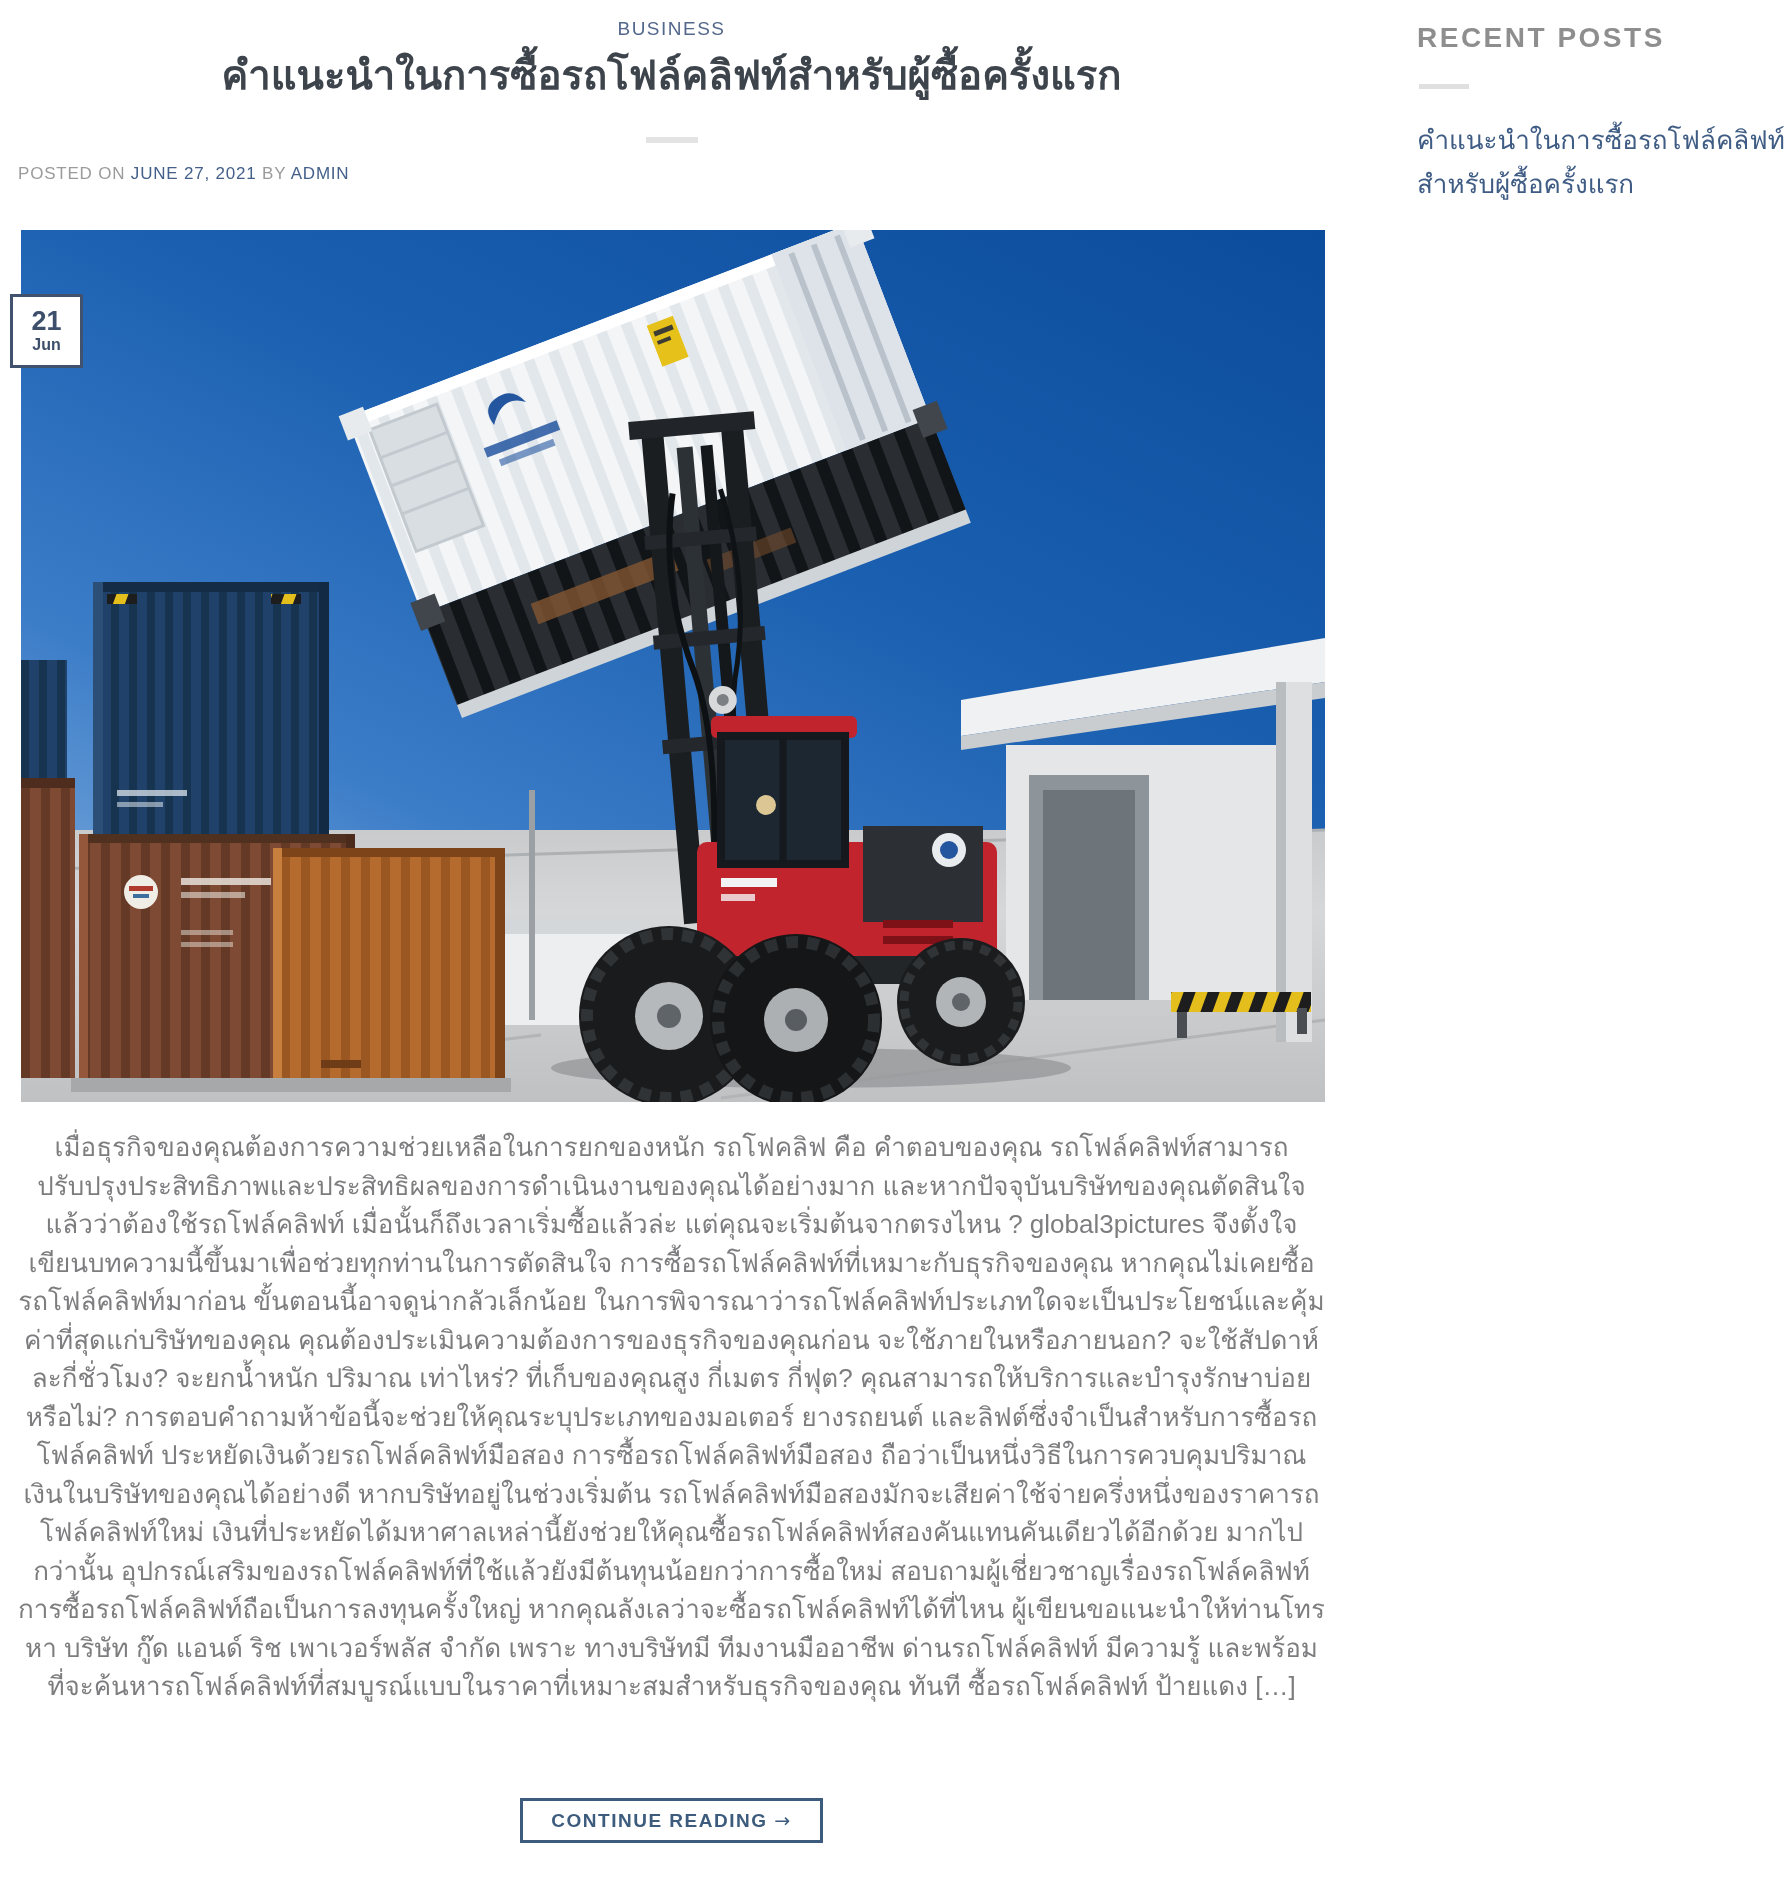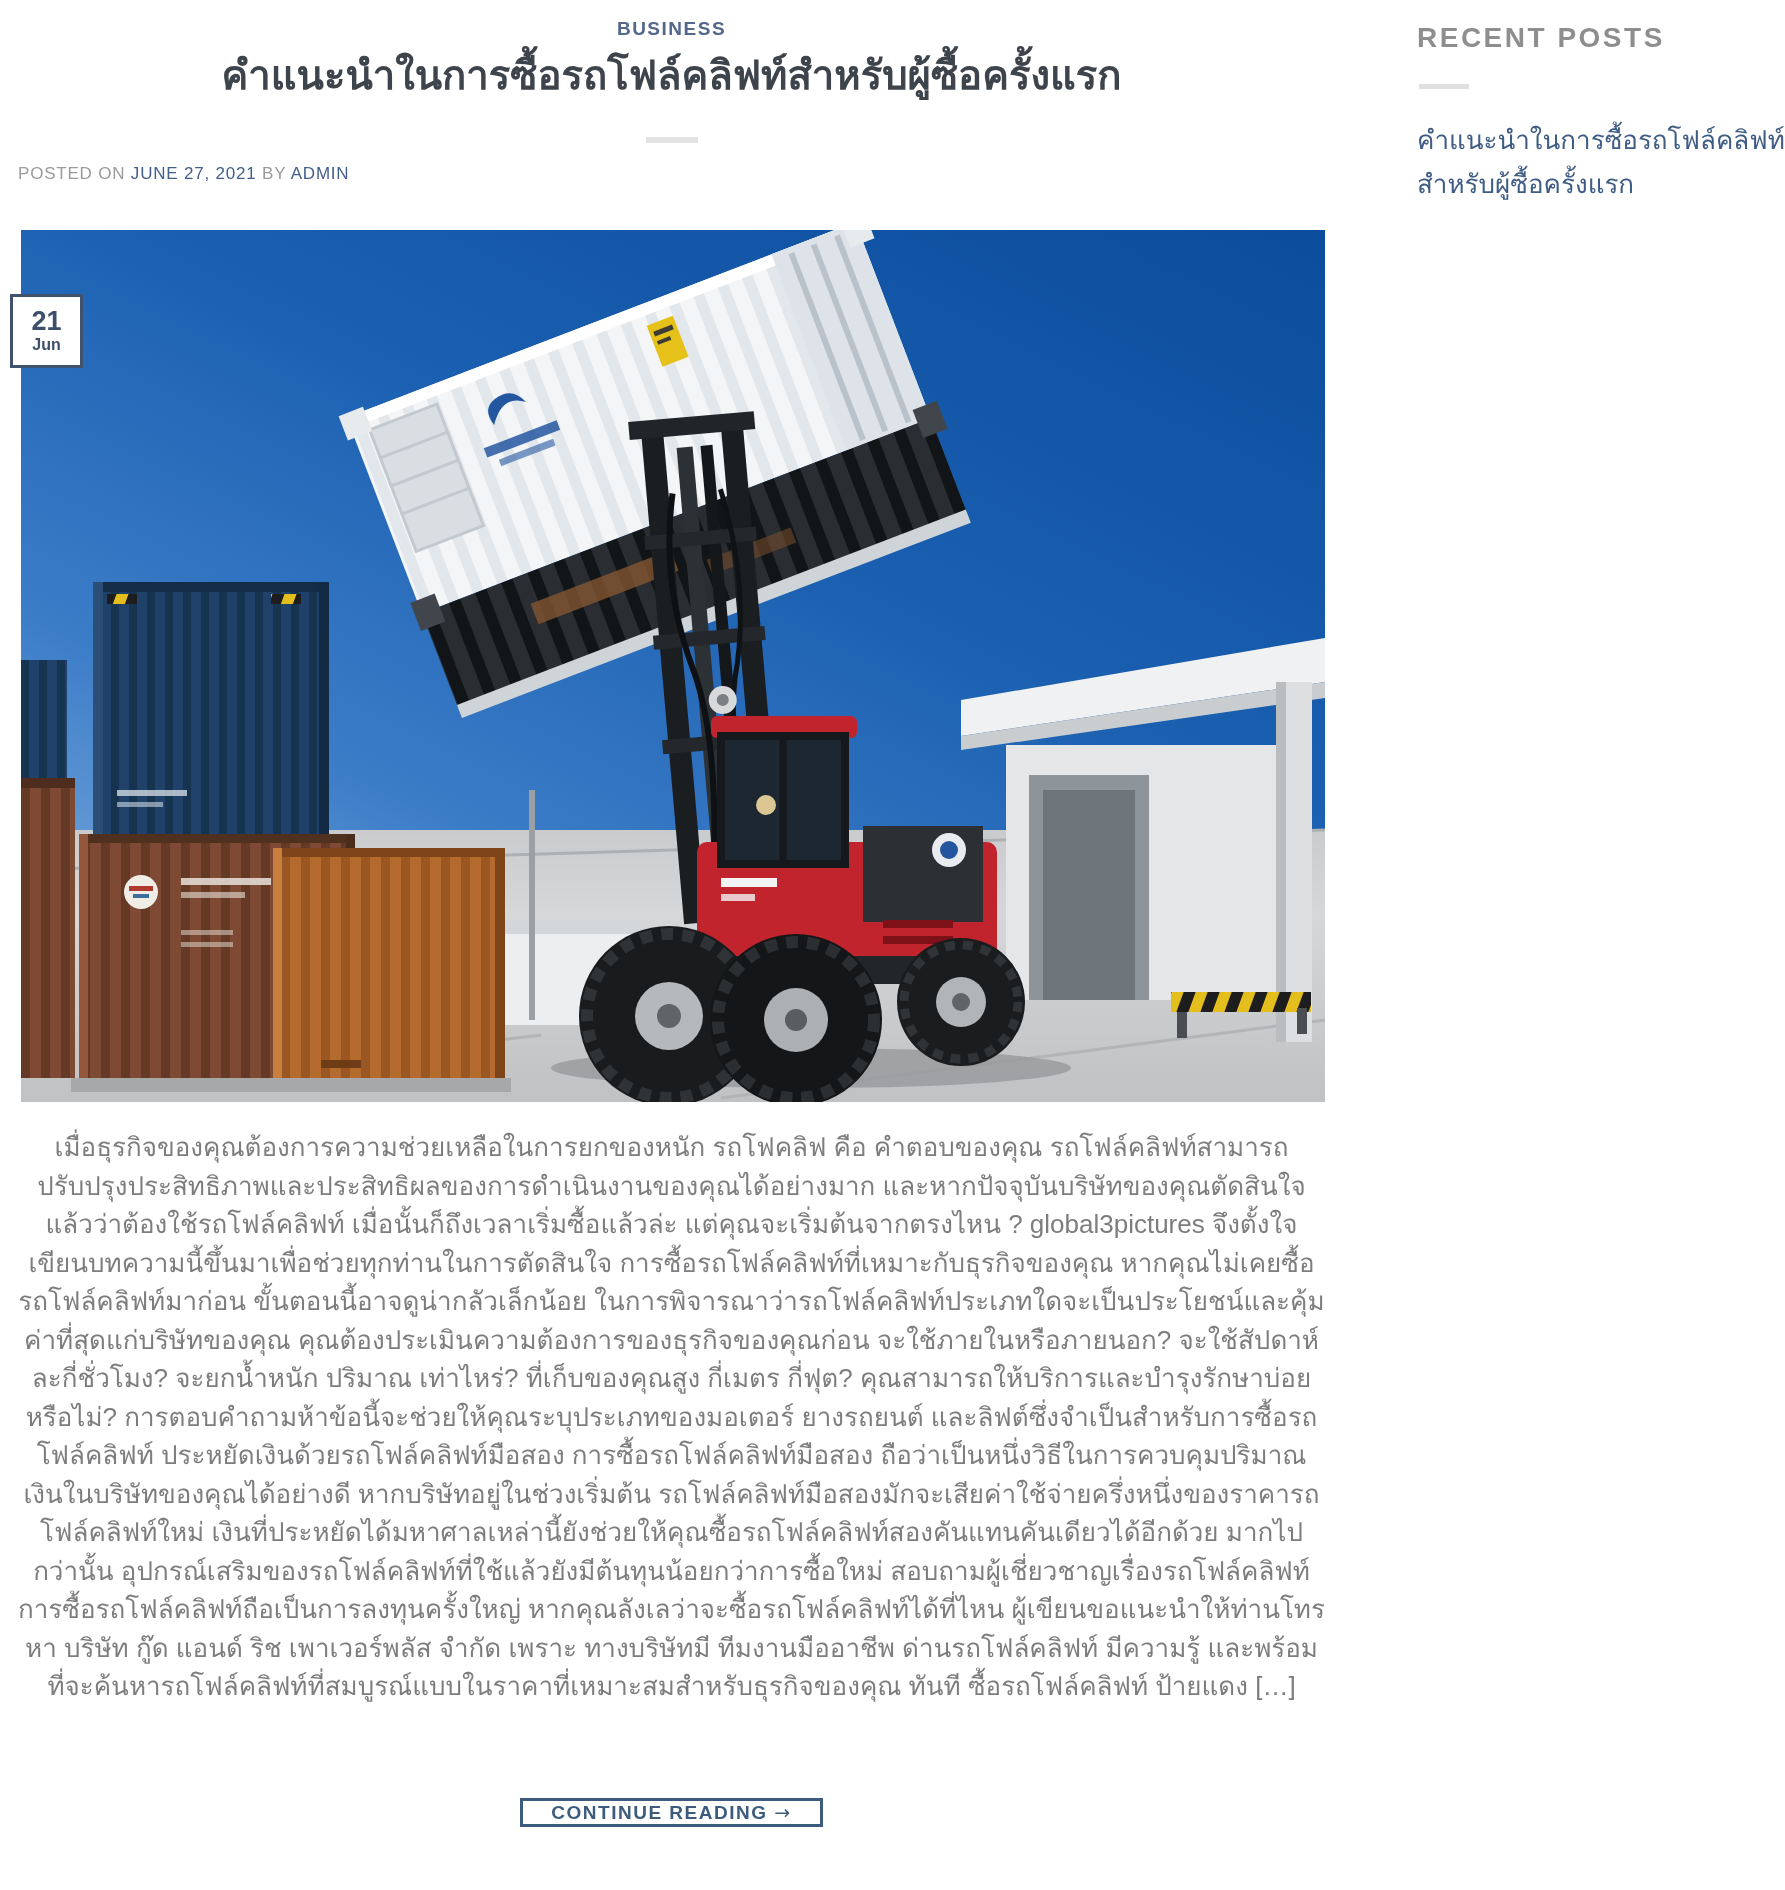--- a/index.html
+++ b/index.html
@@ -4,21 +4,21 @@
 <style>
   html,body{margin:0;padding:0;}
   body{
     width:1785px;height:1890px;position:relative;background:#ffffff;
     font-family:"Liberation Sans",sans-serif;overflow:hidden;
   }
   .thai{font-family:Liberation Sans, sans-serif;}
 
   .category-row{position:absolute;left:18px;top:18px;width:1307px;text-align:center;}
   .category-link{
-    color:#54688c;font-size:19px;font-weight:bold;letter-spacing:1.5px;
+    color:#54688c;font-size:19px;font-weight:normal;letter-spacing:1.5px;
     text-decoration:none;text-transform:uppercase;cursor:pointer;
   }
   .post-title{
     position:absolute;left:18px;top:44px;width:1307px;text-align:center;
     font-size:40px;line-height:62px;font-weight:bold;color:#3e444c;margin:0;cursor:pointer;
   }
   .title-divider{
     position:absolute;left:646px;top:137px;width:52px;height:6px;background:#e3e3e3;
   }
   .meta-row{
@@ -45,21 +45,21 @@
   
   .post-body{
     position:absolute;left:18px;top:1128px;width:1307px;
     font-size:26px;line-height:38.5px;color:#7d7d7f;text-align:center;
   }
 
   
   .continue-row{position:absolute;left:18px;top:1798px;width:1307px;text-align:center;}
   .continue-btn{
     display:inline-block;border:3px solid #3d5c7d;color:#3d5c7d;background:#ffffff;
-    font-size:19px;font-weight:bold;letter-spacing:1.5px;padding:0 28px;
+    font-size:19px;font-weight:bold;letter-spacing:1.5px;padding:8px 28px;
     text-transform:uppercase;text-decoration:none;cursor:pointer;
     font-family:"Liberation Sans",sans-serif;
   }
   .continue-btn .arrow{font-family:"DejaVu Sans",sans-serif;font-weight:normal;}
 
   
   .sidebar{position:absolute;left:1417px;top:0;width:368px;}
   .sidebar-heading{
     position:absolute;left:0;top:22px;width:368px;margin:0;
     font-size:28px;font-weight:bold;letter-spacing:2.5px;color:#8e8e8e;text-transform:uppercase;

